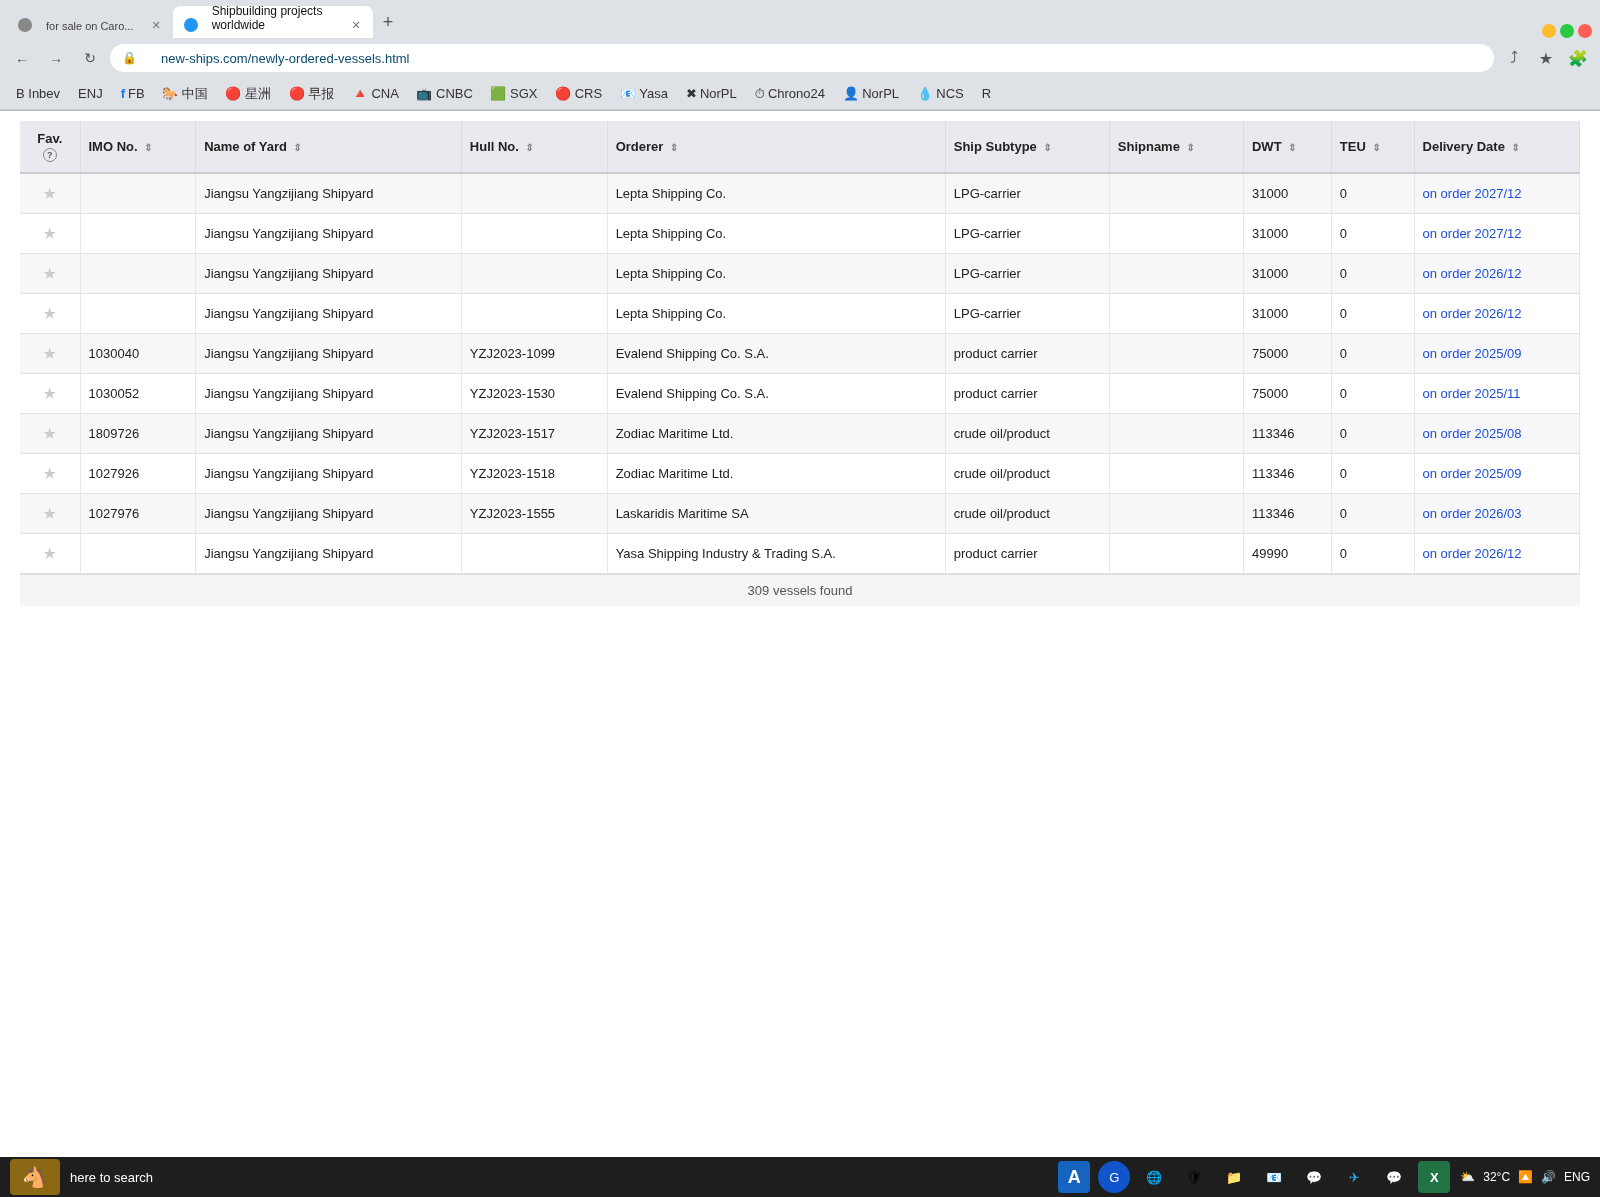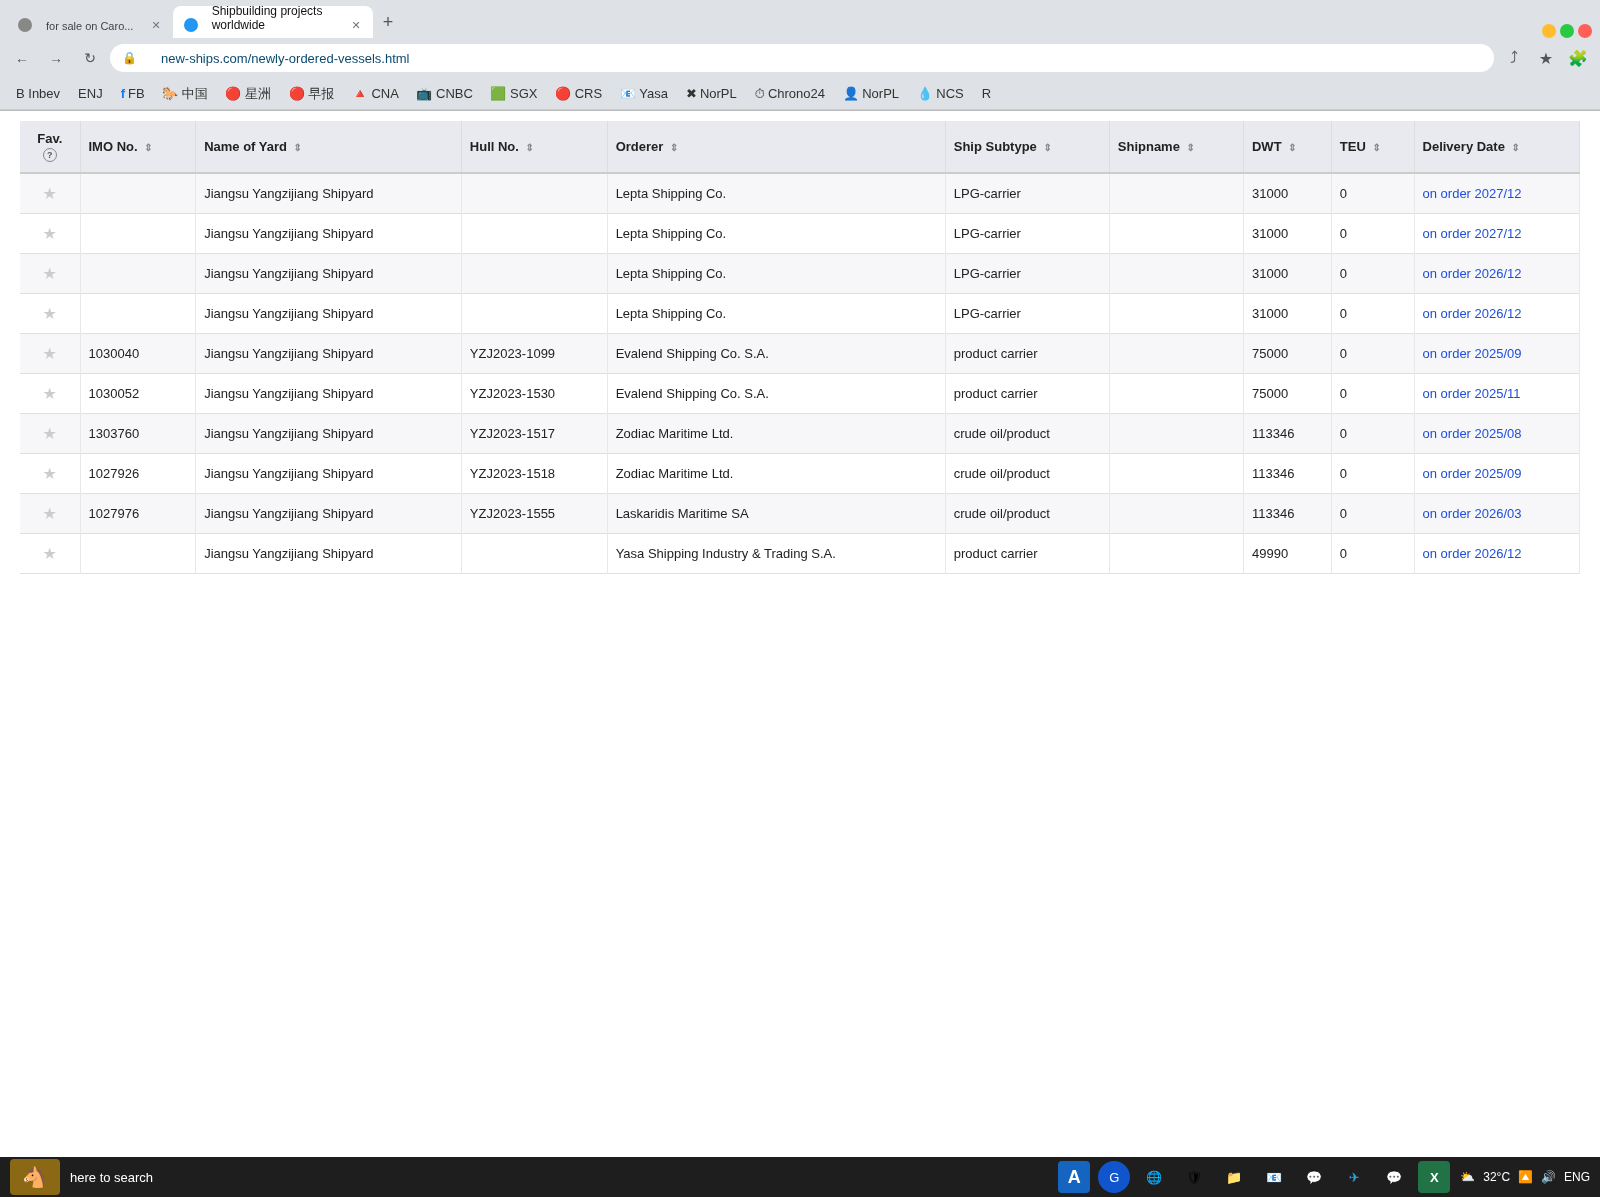--- a/index.html
+++ b/index.html
@@ -568,21 +568,21 @@
       <td>product carrier</td>
       <td></td>
       <td>75000</td>
       <td>0</td>
       <td class="status-text">on order 2025/11</td>
     </tr>
             <tr>
       <td class="star-cell">
         <span class="star" style="color:#ccc">★</span>
       </td>
-      <td>1303760</td>
+      <td>1809726</td>
       <td>Jiangsu Yangzijiang Shipyard</td>
       <td>YZJ2023-1517</td>
       <td>Zodiac Maritime Ltd.</td>
       <td>crude oil/product</td>
       <td></td>
       <td>113346</td>
       <td>0</td>
       <td class="status-text">on order 2025/08</td>
     </tr>
             <tr>
@@ -622,20 +622,23 @@
       <td></td>
       <td>Yasa Shipping Industry &amp; Trading S.A.</td>
       <td>product carrier</td>
       <td></td>
       <td>49990</td>
       <td>0</td>
       <td class="status-text">on order 2026/12</td>
     </tr>
           </tbody>
       </table>
+      <div class="vessels-found">
+        <span>309 vessels found</span>
+      </div>
     </div>
   </div>
 </div>
 
 <div class="bottom-bar">
   <div class="horse-img">🐴</div>
   <div class="search-bar-area">
     <span>here to search</span>
   </div>
   <div class="taskbar-icons">

